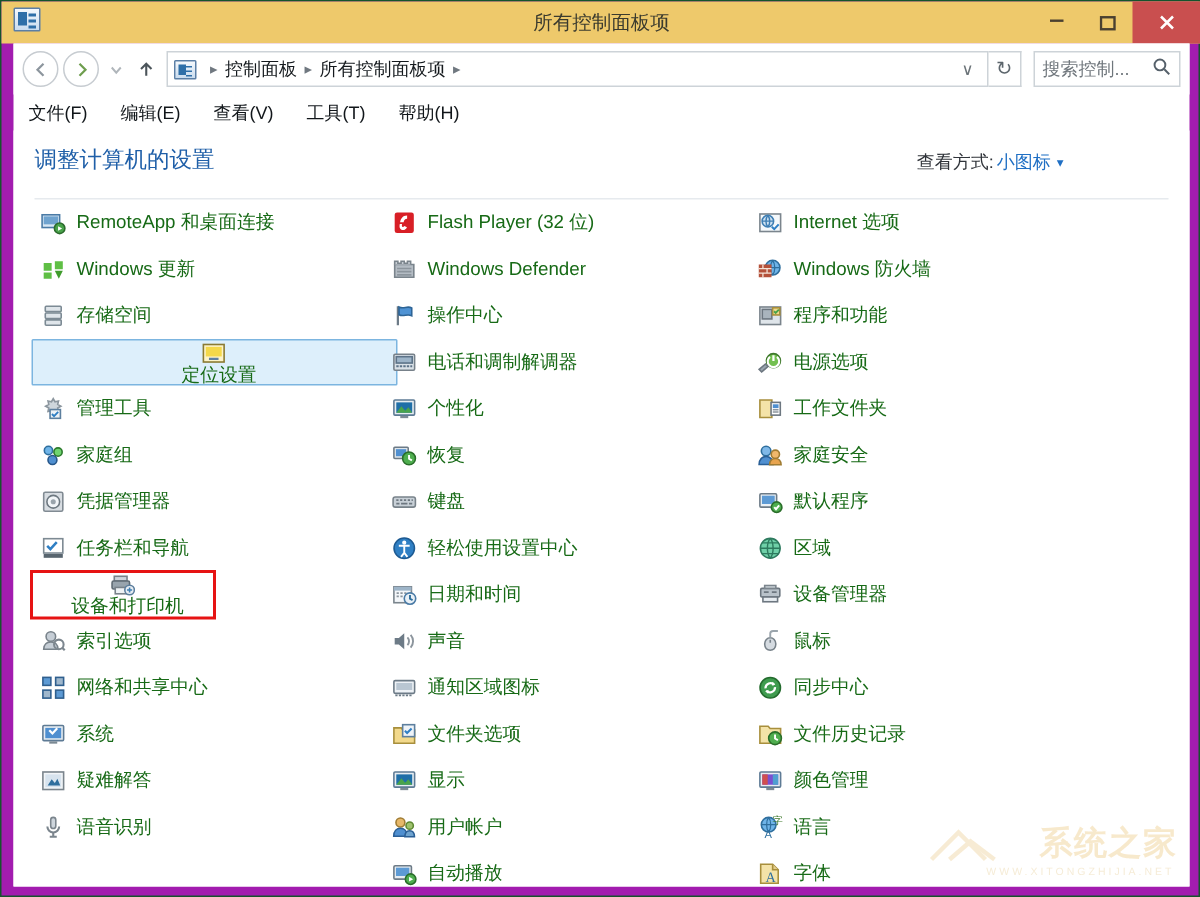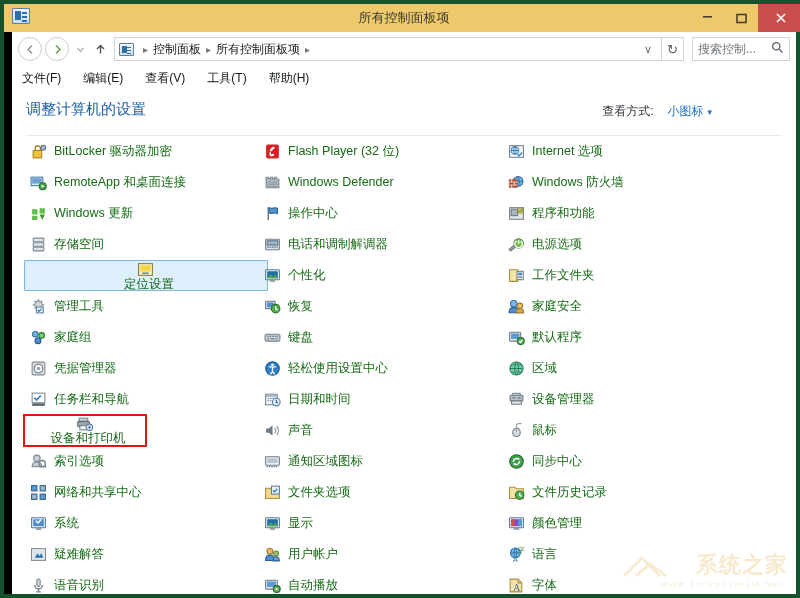--- a/index.html
+++ b/index.html
@@ -5,22 +5,22 @@
   * { box-sizing: border-box; margin: 0; padding: 0; }
   html, body {
     width: 800px; height: 598px;
     font-family: "Liberation Sans", "DejaVu Sans", sans-serif;
     overflow: hidden;
     background: #ffffff;
   }
   #window {
     position: relative;
     width: 800px; height: 598px;
-    background: #000000;
-    border: 4px solid #14532d;
+    background: #a21caf;
+    border: 1px solid #14532d;
   }
 
   
   #titlebar {
     position: absolute; left: 0; top: 0;
     width: 800px; height: 28px;
     background: #eec96b;
     display: flex; align-items: center;
   }
   #titlebar-icon {
@@ -167,21 +167,21 @@
   }
   #page-title {
     position: absolute; left: 14px; top: 10px;
     font-size: 15px; color: #1f5fa8;
   }
   #viewby {
     position: absolute; right: 84px; top: 13px;
     font-size: 12px; color: #30343a;
     display: flex; align-items: center;
   }
-  #viewby-label { margin-right: 14px; }
+  #viewby-label { margin-right: 2px; }
   #viewby-value { color: #1f6fc4; }
   #viewby-caret { color: #1f6fc4; font-size: 9px; margin-left: 4px; }
   #header-rule {
     position: absolute; left: 14px; right: 14px; top: 45px;
     height: 1px; background: #e6eaee;
   }
 
   #columns {
     position: absolute;
     left: 0; top: 46px;
@@ -339,30 +339,20 @@
           <span id="viewby-caret">▾</span>
         </div>
         <div id="header-rule"></div>
       </div>
 
       <div id="columns">
         <div class="column c0">
             <div class="cp-item">
               <span class="ic">
                 <svg viewBox="0 0 16 16">
-                  <rect x="3" y="7" width="8" height="7" fill="#f0c23c" stroke="#a8821c"></rect>
-                  <path d="M5 7 V5 a2.4 2.4 0 0 1 4.8 0 V7" fill="none" stroke="#a8821c" stroke-width="1.3"></path>
-                  <circle cx="12.5" cy="4.5" r="2.3" fill="#9fb7cc" stroke="#5d7388"></circle>
-                </svg>
-              </span>
-              <span class="label">BitLocker 驱动器加密</span>
-            </div>
-            <div class="cp-item">
-              <span class="ic">
-                <svg viewBox="0 0 16 16">
                   <rect x="1" y="3" width="11" height="8" fill="#d9e8f5" stroke="#4a7ba6"></rect>
                   <rect x="2" y="4" width="9" height="5" fill="#6fa3cf"></rect>
                   <circle cx="12" cy="11.5" r="3.3" fill="#49a44b" stroke="#2c6b2d"></circle>
                   <path d="M11 10.2 L13.6 11.6 L11 13" fill="#fff"></path>
                 </svg>
               </span>
               <span class="label">RemoteApp 和桌面连接</span>
             </div>
             <div class="cp-item">
               <span class="ic">

